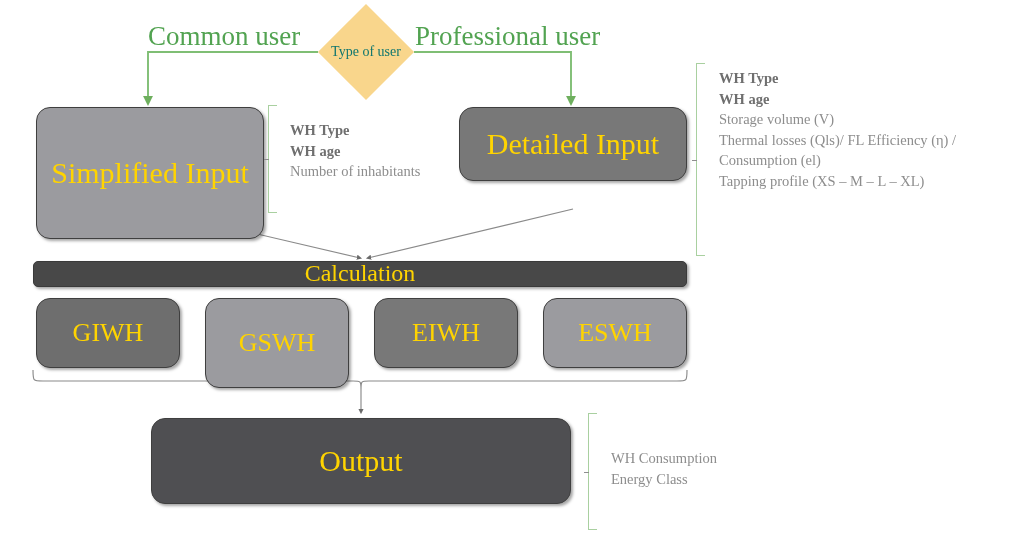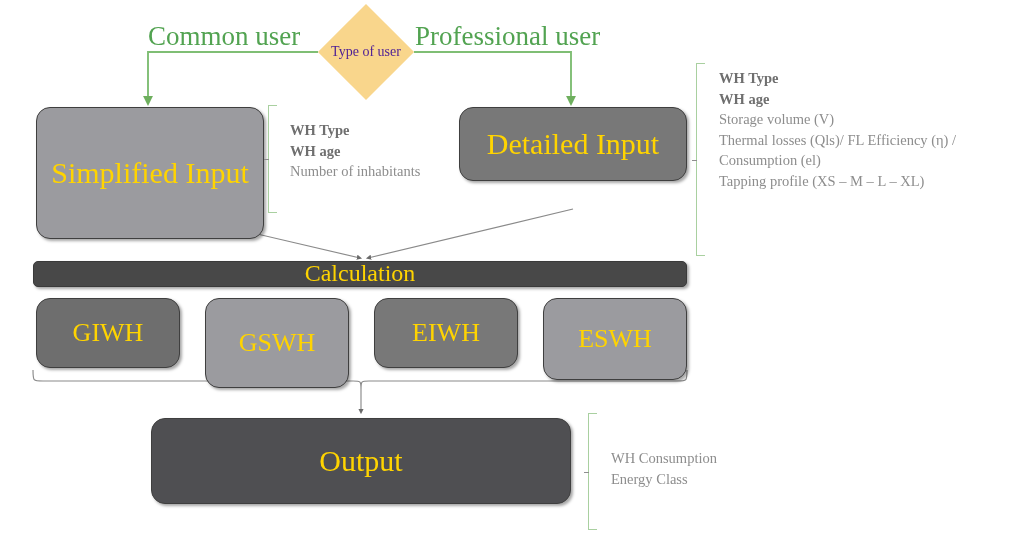--- a/index.html
+++ b/index.html
@@ -63,21 +63,21 @@
     background: #F9D68C;
     transform: rotate(45deg);
   }
   #diamond-label {
     position: absolute;
     left: 0;
     top: 40px;
     width: 96px;
     text-align: center;
     font-size: 14px;
-    color: #4c1d95;
+    color: #0f766e;
     font-family: "Liberation Serif", serif;
   }
 
   
   .branch-label {
     position: absolute;
     color: #52A351;
     font-size: 27px;
     font-family: "Liberation Serif", serif;
     white-space: nowrap;
@@ -185,21 +185,21 @@
     <div>Thermal losses (Qls)/ FL Efficiency (η) /</div>
     <div>Consumption (el)</div>
     <div>Tapping profile (XS – M – L – XL)</div>
   </div>
 
   <div class="node bar" style="left:33px; top:261px; width:654px; height:26px; font-size:24px;">Calculation</div>
 
   <div class="node rbox dark" style="left:36px; top:298px; width:144px; height:70px; font-size:26px;">GIWH</div>
   <div class="node rbox light" style="left:205px; top:298px; width:144px; height:90px; font-size:26px;">GSWH</div>
   <div class="node rbox mid" style="left:374px; top:298px; width:144px; height:70px; font-size:26px;">EIWH</div>
-  <div class="node rbox light" style="left:543px; top:298px; width:144px; height:82px; font-size:26px;">ESWH</div>
+  <div class="node rbox light" style="left:543px; top:298px; width:144px; height:70px; font-size:26px;">ESWH</div>
 
   <div class="node rbox darkest" style="left:151px; top:418px; width:420px; height:86px; font-size:30px;">Output</div>
 
   <div class="gbracket" style="left:588px; top:413px; width:9px; height:117px;"></div>
   <div class="annot" style="left:611px; top:448px;">
     <div>WH Consumption</div>
     <div>Energy Class</div>
   </div>
 
 </div>

